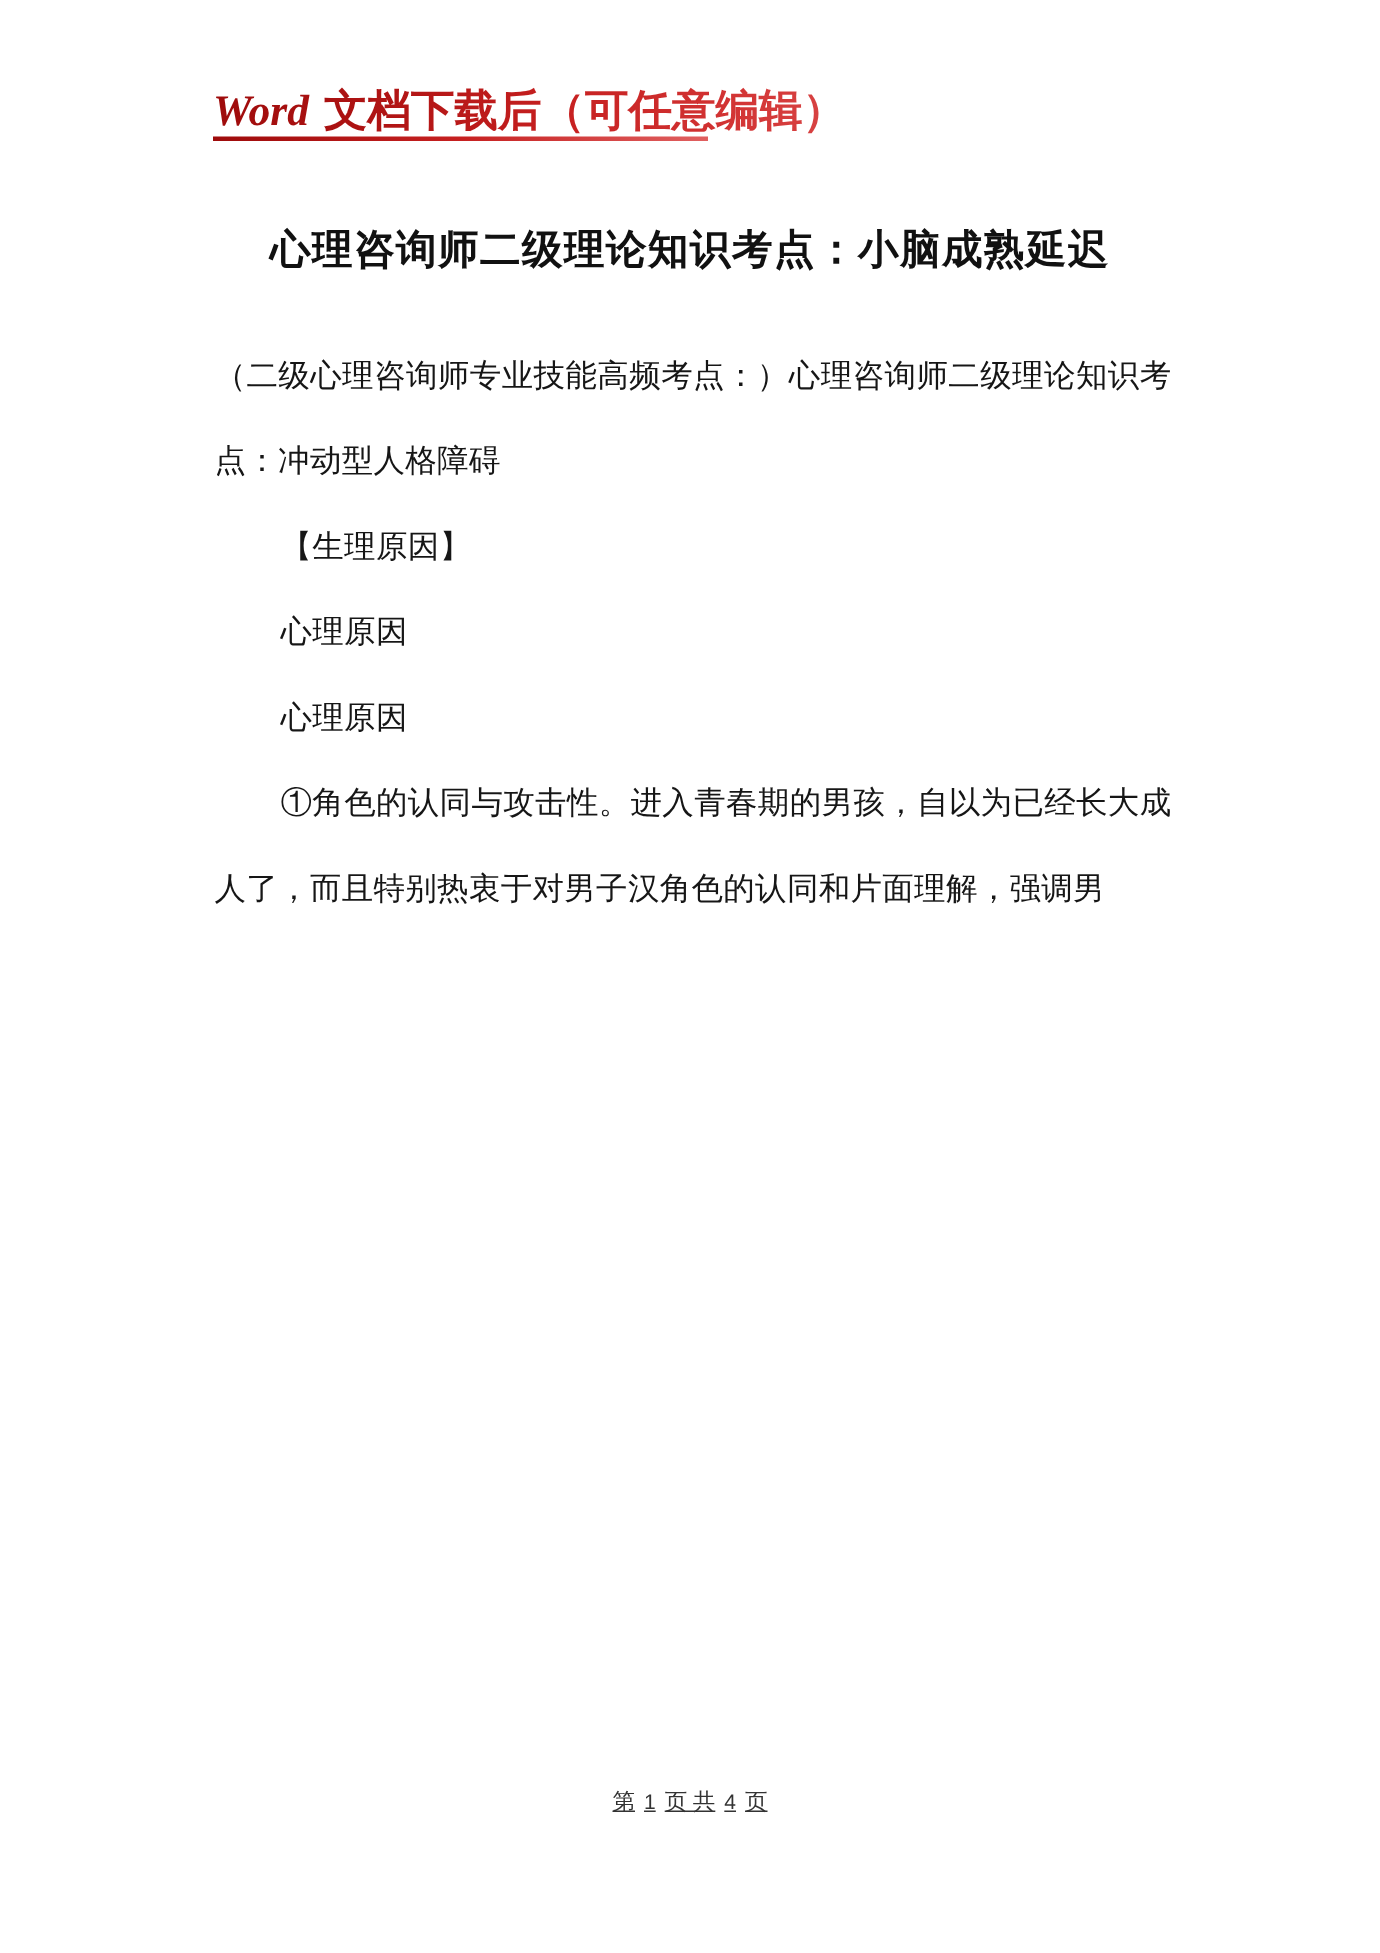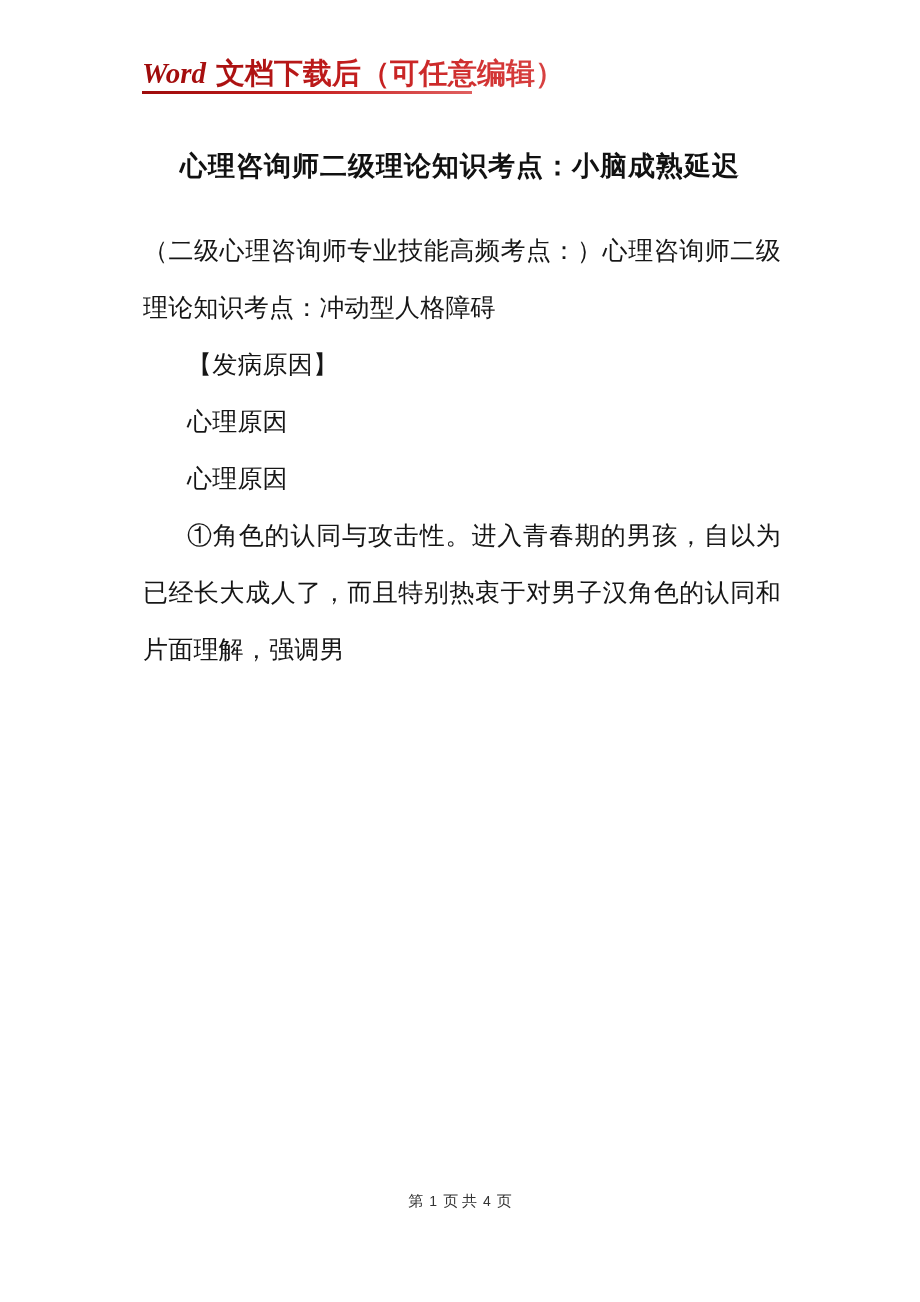--- a/index.html
+++ b/index.html
@@ -84,60 +84,61 @@
 
   
   .body-area {
     position: absolute;
     left: 143px;
     top: 222px;
     width: 638px;
   }
   p.para {
     margin: 0;
-    font-size: 25px;
+    font-size: 21px;
     line-height: 57px;
     text-align: justify;
     text-justify: inter-ideograph;
     text-align-last: left;
     letter-spacing: 0.2px;
     color: #161616;
     font-family: "Liberation Serif", "DejaVu Serif", serif;
   }
   p.indent { text-indent: 44px; }
 
   
   .footer {
     position: absolute;
     left: 0;
     top: 1192px;
     width: 920px;
     text-align: center;
     font-size: 15px;
     color: #333;
     font-family: "Liberation Serif", "DejaVu Serif", serif;
+    text-decoration: underline;
   }
   .footer span { margin: 0 3px; }
   .footer .num { font-family: "Liberation Sans", sans-serif; font-size: 14px; }
 </style>
 </head>
 <body>
 
 <div class="page">
 
   <div class="wm-header">
     <div class="wm-text"><span class="wm-word">Word</span><span class="wm-cn"> 文档下载后（可任意编辑）</span></div>
   </div>
   <div class="wm-rule"></div>
 
   <div class="doc-title">心理咨询师二级理论知识考点：小脑成熟延迟</div>
 
   <div class="body-area">
     <p class="para">（二级心理咨询师专业技能高频考点：）心理咨询师二级理论知识考点：冲动型人格障碍</p>
-    <p class="para indent">【发病原因】</p>
+    <p class="para indent">【生理原因】</p>
     <p class="para indent">心理原因</p>
     <p class="para indent">心理原因</p>
     <p class="para indent">①角色的认同与攻击性。进入青春期的男孩，自以为已经长大成人了，而且特别热衷于对男子汉角色的认同和片面理解，强调男</p>
   </div>
 
   <div class="footer">
     <span>第</span><span class="num">1</span><span>页 共</span><span class="num">4</span><span>页</span>
   </div>
 
 </div>

